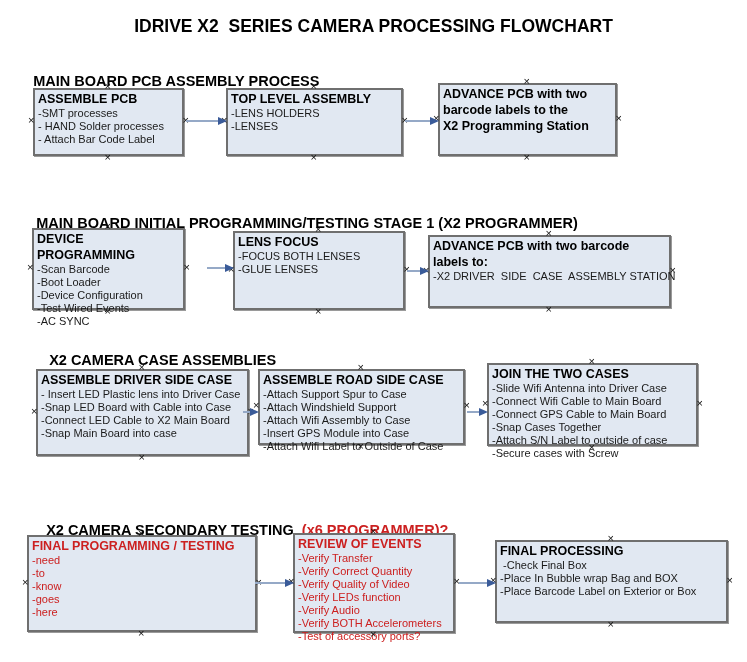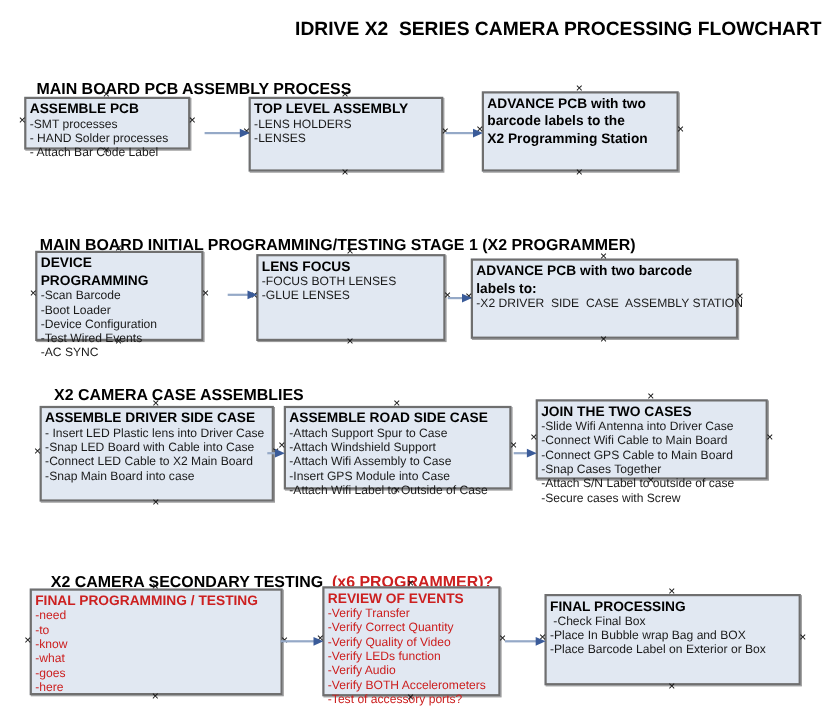--- a/index.html
+++ b/index.html
@@ -1,20 +1,20 @@
 <!DOCTYPE html>
 <html style="--box-fill: #e1e8f2; --box-border: #6f6f6f; --arrow-line: #95a9c7; --arrow-head: #3a5b99; --red: #cc2020;"><head>
 <meta charset="utf-8">
 <style>
   html,body{margin:0;padding:0;background:#ffffff;}
   body{font-family:"Liberation Sans", sans-serif;}
   .canvas{position:relative;width:747px;height:662px;background:#fff;overflow:hidden;}
 
   .page-title{
-    position:absolute;top:16px;left:0;width:100%;text-align:right;
+    position:absolute;top:16px;left:0;width:100%;text-align:center;
     font-size:17.5px;font-weight:bold;color:#000;white-space:pre;margin:0;
   }
   .heading{
     position:absolute;font-size:14.5px;font-weight:bold;color:#000;white-space:pre;
   }
   .heading .red-part{color:var(--red,#cc2020);}
 
   .box{
     position:absolute;box-sizing:border-box;
     background:var(--box-fill,#e1e8f2);
@@ -58,21 +58,21 @@
   <div class="heading" style="left:20px;top:199px">
     <span>MAIN BOARD INITIAL PROGRAMMING/TESTING STAGE 1 (X2 PROGRAMMER)</span>
   </div>
   <div class="heading" style="left:33px;top:336px">
     <span>X2 CAMERA CASE ASSEMBLIES</span>
   </div>
   <div class="heading" style="left:30px;top:506px">
     <span>X2 CAMERA SECONDARY TESTING  </span><span class="red-part">(x6 PROGRAMMER)?</span>
   </div>
 
-  <div class="box" style="left:22px;top:88px;width:151px;height:48px">
+  <div class="box" style="left:33px;top:88px;width:151px;height:68px">
     <span class="handles"></span>
     <div class="box-title">ASSEMBLE PCB</div>
     <div class="box-item">-SMT processes</div>
     <div class="box-item">- HAND Solder processes</div>
     <div class="box-item">- Attach Bar Code Label</div>
   </div>
 
   <div class="box" style="left:226px;top:88px;width:177px;height:68px">
     <span class="handles"></span>
     <div class="box-title">TOP LEVEL ASSEMBLY</div>
@@ -122,38 +122,37 @@
   <div class="box" style="left:258px;top:369px;width:207px;height:76px">
     <span class="handles"></span>
     <div class="box-title">ASSEMBLE ROAD SIDE CASE</div>
     <div class="box-item">-Attach Support Spur to Case</div>
     <div class="box-item">-Attach Windshield Support</div>
     <div class="box-item">-Attach Wifi Assembly to Case</div>
     <div class="box-item">-Insert GPS Module into Case</div>
     <div class="box-item">-Attach Wifi Label to Outside of Case</div>
   </div>
 
-  <div class="box" style="left:487px;top:363px;width:211px;height:73px">
+  <div class="box" style="left:487px;top:363px;width:211px;height:83px">
     <span class="handles"></span>
     <div class="box-title">JOIN THE TWO CASES</div>
     <div class="box-item">-Slide Wifi Antenna into Driver Case</div>
     <div class="box-item">-Connect Wifi Cable to Main Board</div>
     <div class="box-item">-Connect GPS Cable to Main Board</div>
     <div class="box-item">-Snap Cases Together</div>
     <div class="box-item">-Attach S/N Label to outside of case</div>
     <div class="box-item">-Secure cases with Screw</div>
   </div>
 
   <div class="box red-box" style="left:27px;top:535px;width:230px;height:97px">
     <span class="handles"></span>
     <div class="box-title">FINAL PROGRAMMING / TESTING</div>
     <div class="box-item">-need</div>
     <div class="box-item">-to</div>
     <div class="box-item">-know</div>
-    <div class="box-item">-what</div>
     <div class="box-item">-goes</div>
     <div class="box-item">-here</div>
   </div>
 
   <div class="box red-box" style="left:293px;top:533px;width:162px;height:100px">
     <span class="handles"></span>
     <div class="box-title">REVIEW OF EVENTS</div>
     <div class="box-item">-Verify Transfer</div>
     <div class="box-item">-Verify Correct Quantity</div>
     <div class="box-item">-Verify Quality of Video</div>

